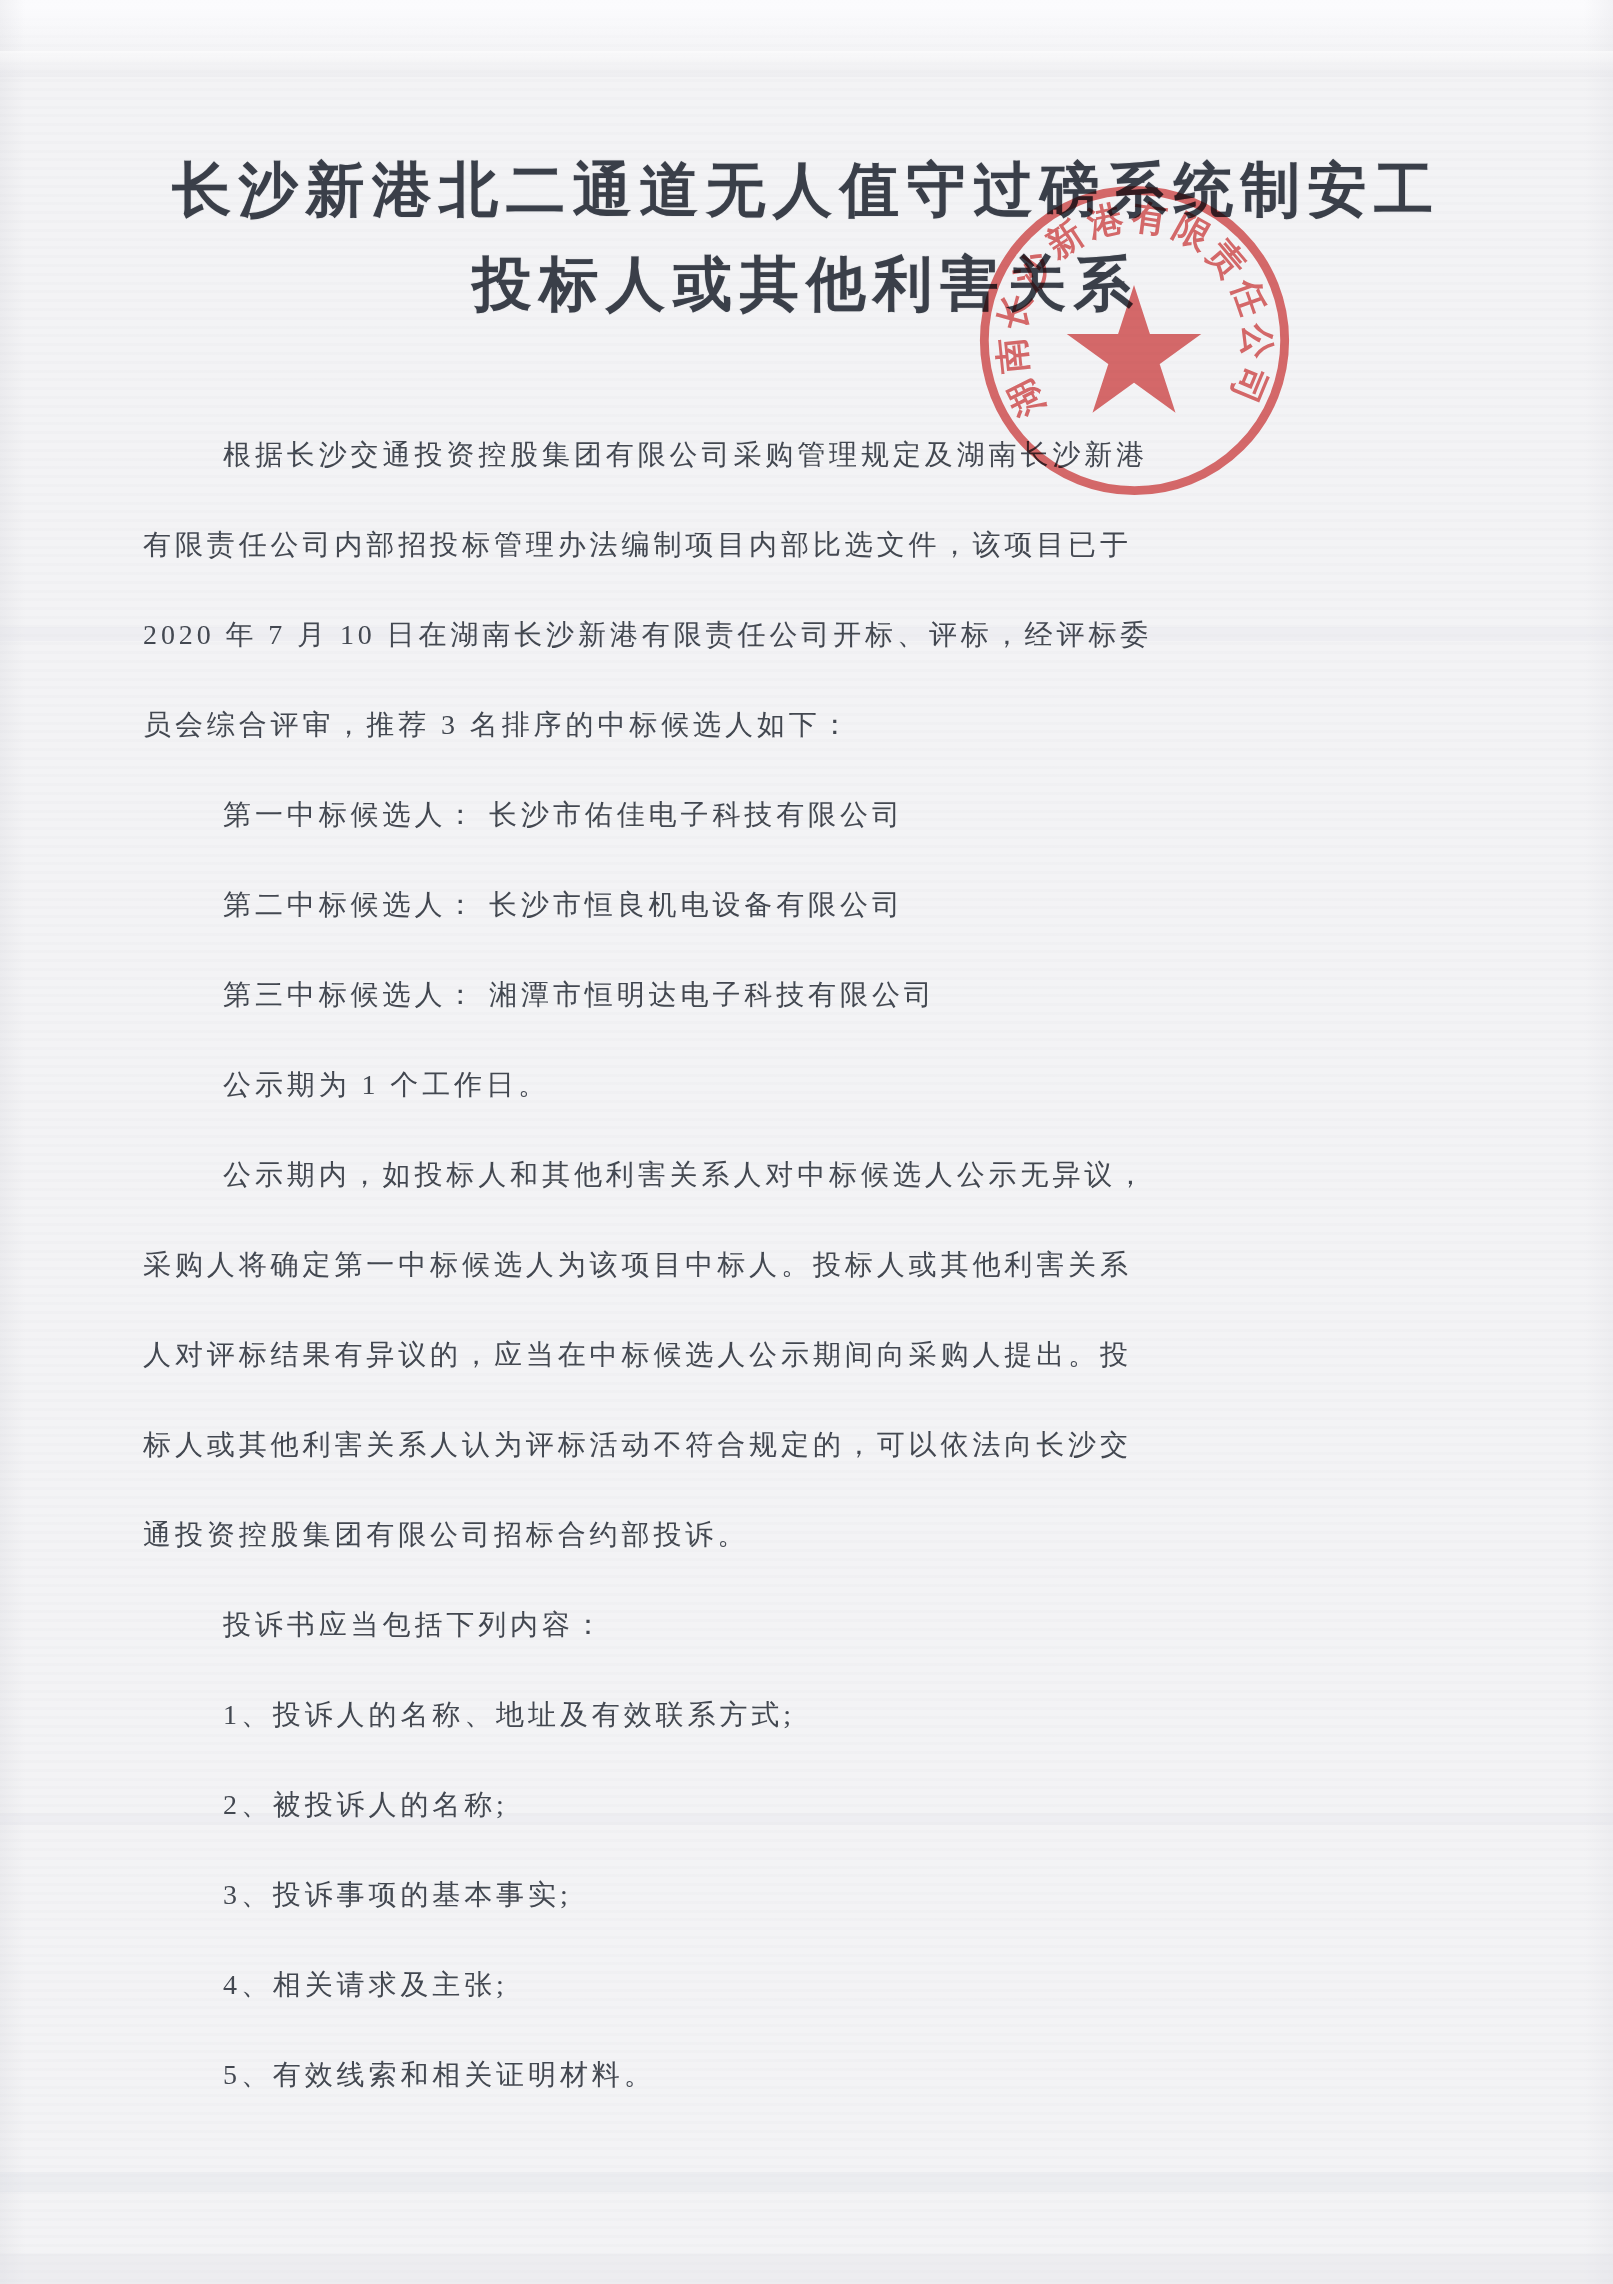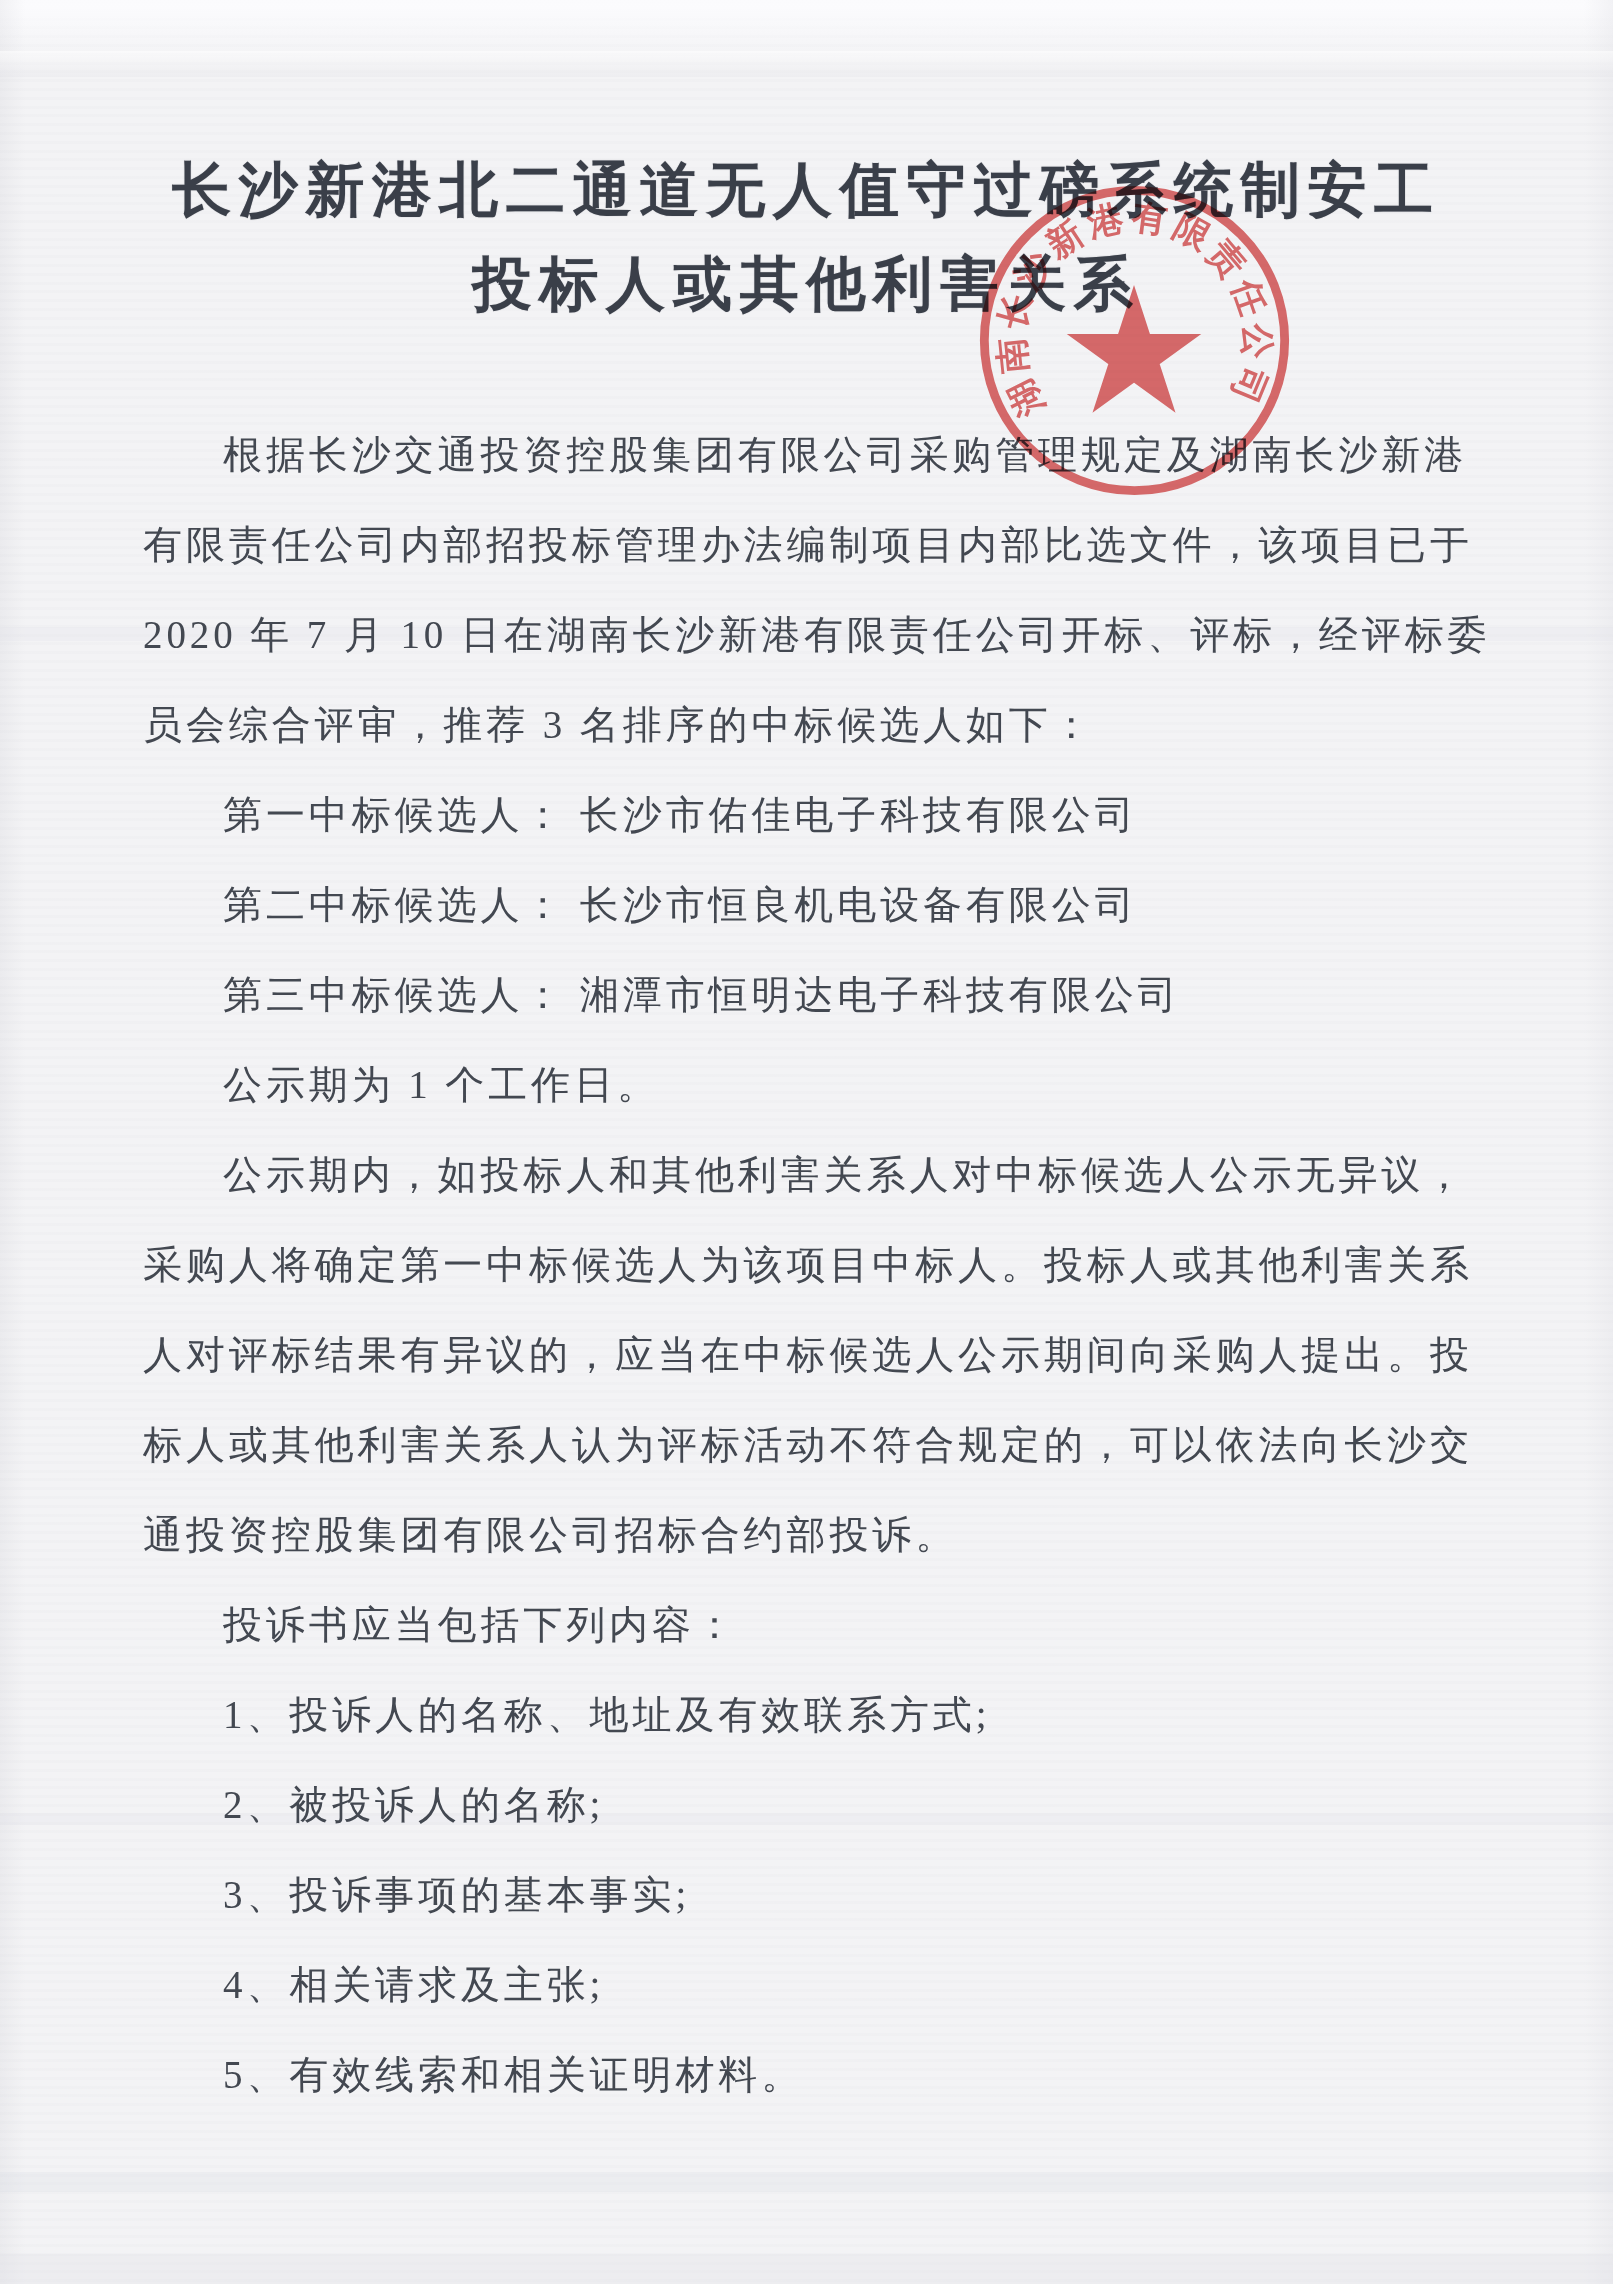--- a/index.html
+++ b/index.html
@@ -32,21 +32,21 @@
     position: absolute; top: 143px; left: 88px; right: 88px;
     text-align: center;
     font-size: 59px; line-height: 94px;
     font-weight: bold;
     letter-spacing: 7.8px;
     color: #3a3f49;
     text-shadow: 0 0 1px rgba(58,63,73,.45);
   }
   .body-text {
     position: absolute; top: 410px; left: 143px; right: 137px;
-    font-size: 39px; line-height: 90px;
+    font-size: 28px; line-height: 90px;
     letter-spacing: 3.9px;
     color: #434851;
     white-space: pre;
   }
   .body-text .line { height: 90px; }
   .body-text .line.indent { padding-left: 80px; }
 
   .seal {
     position: absolute; left: 975px; top: 181px;
     width: 319px; height: 319px;

